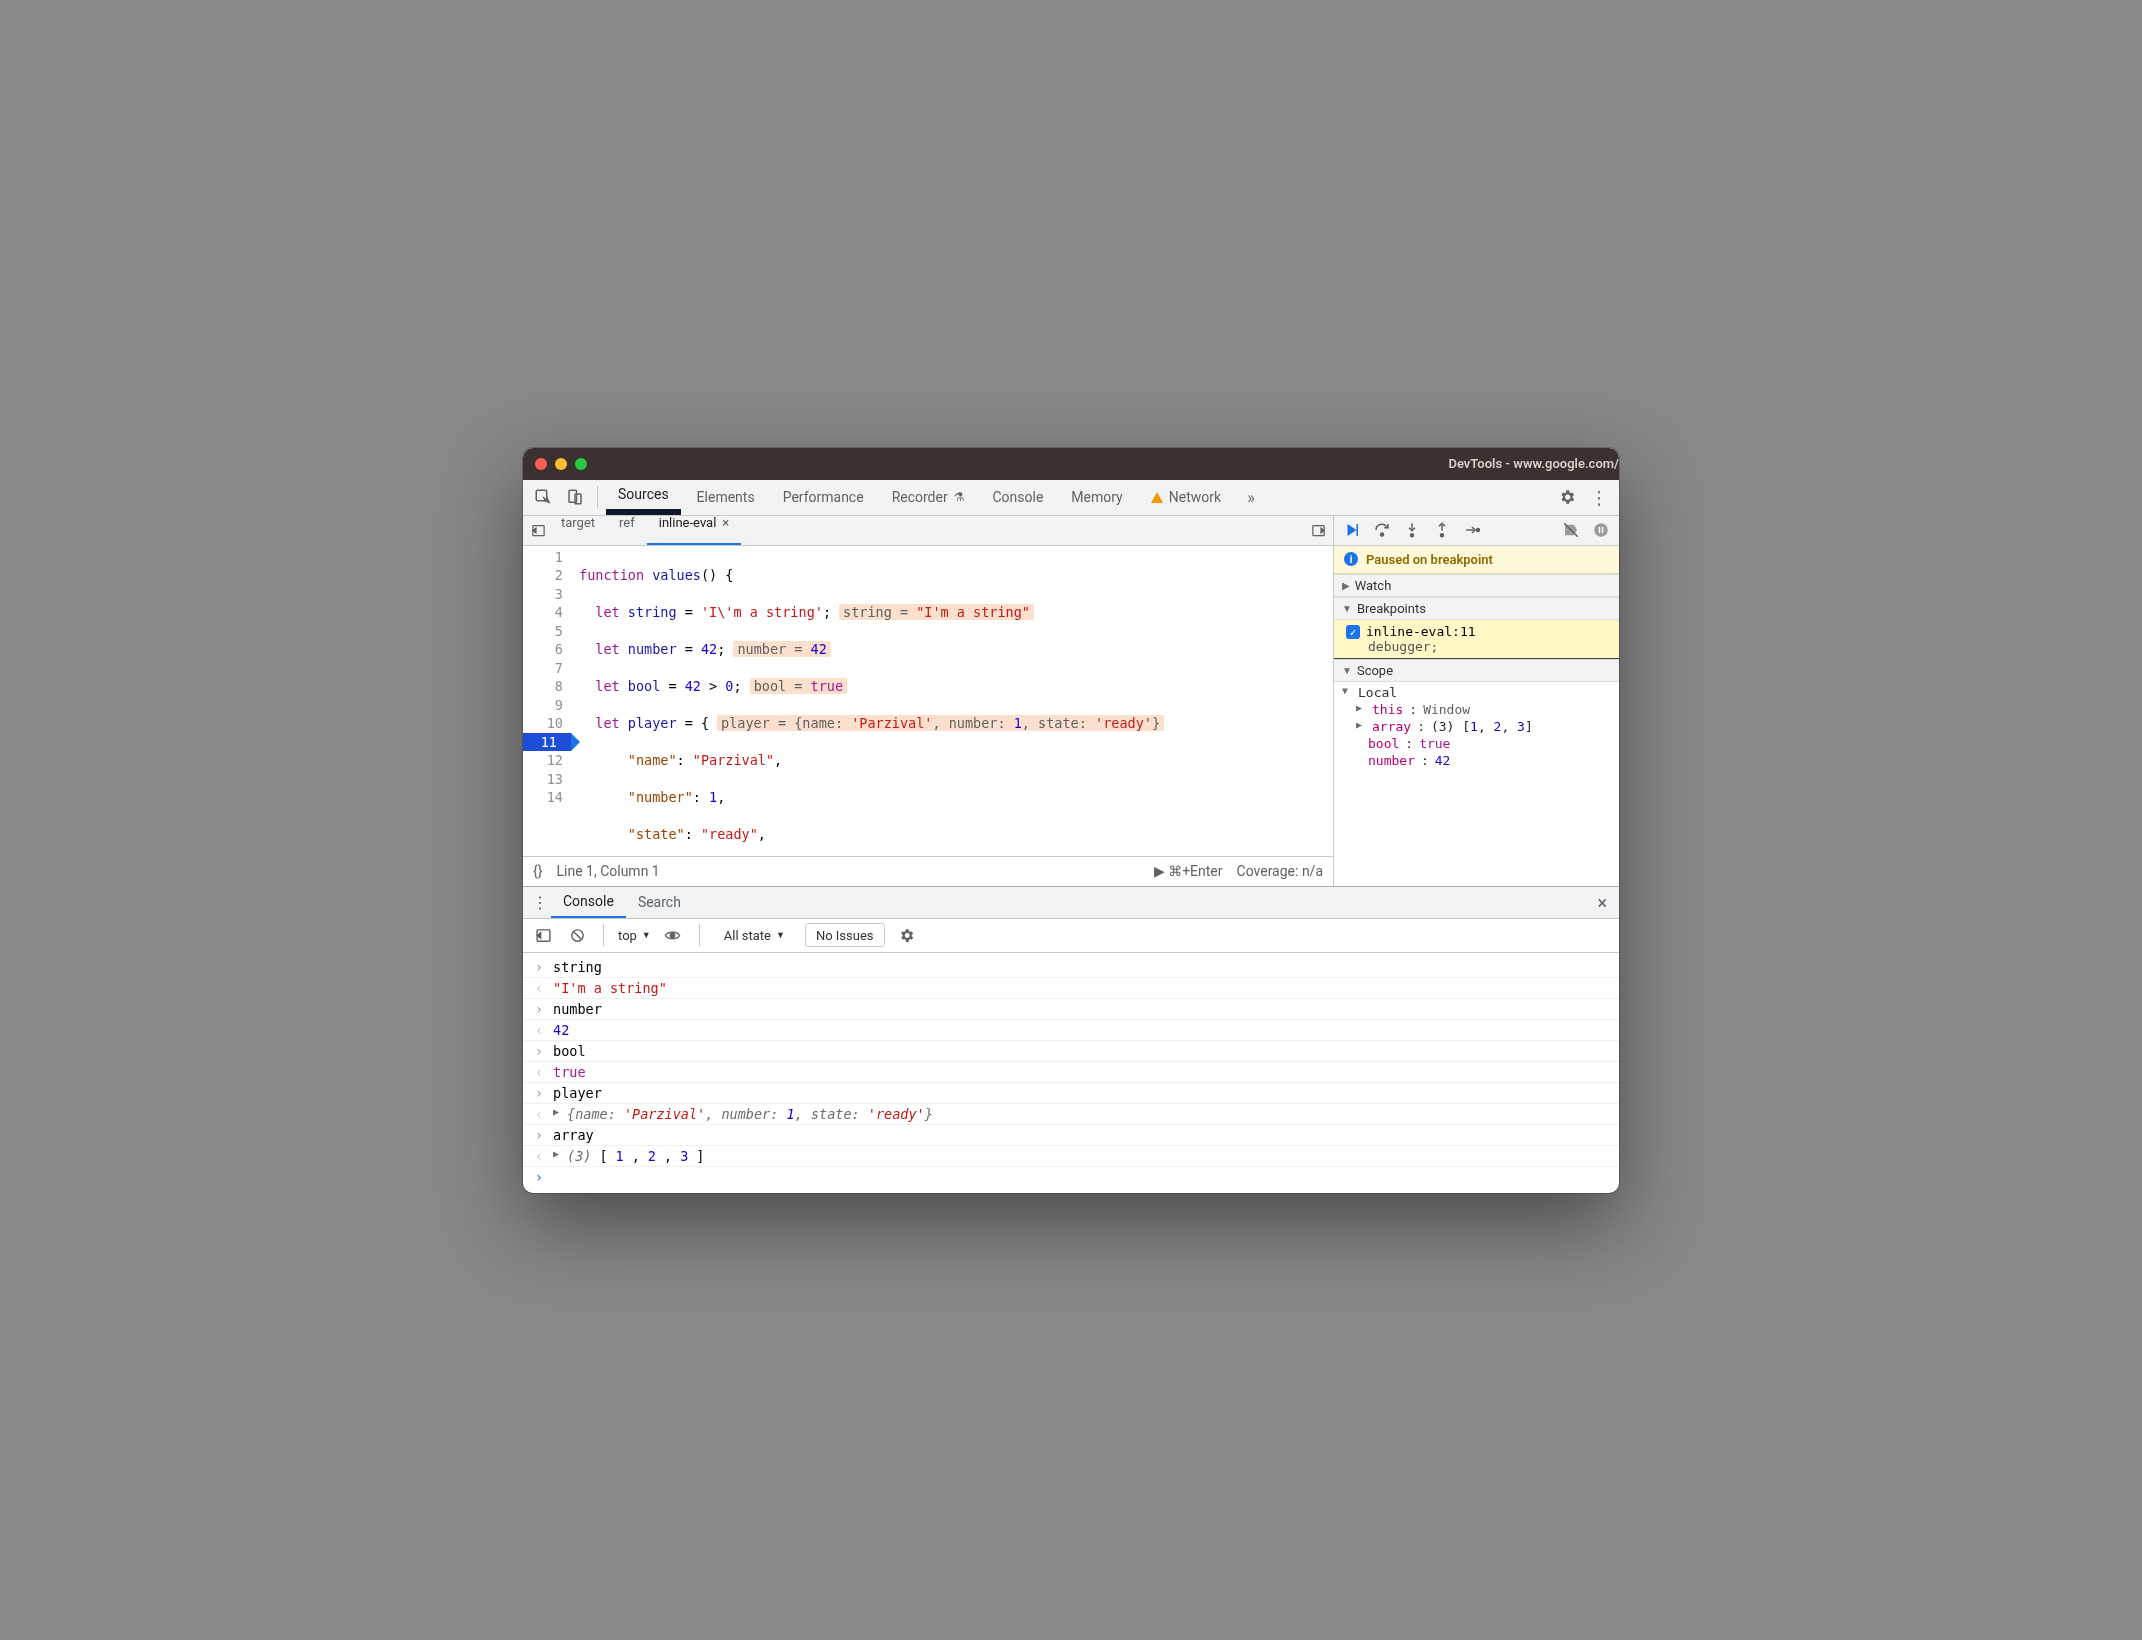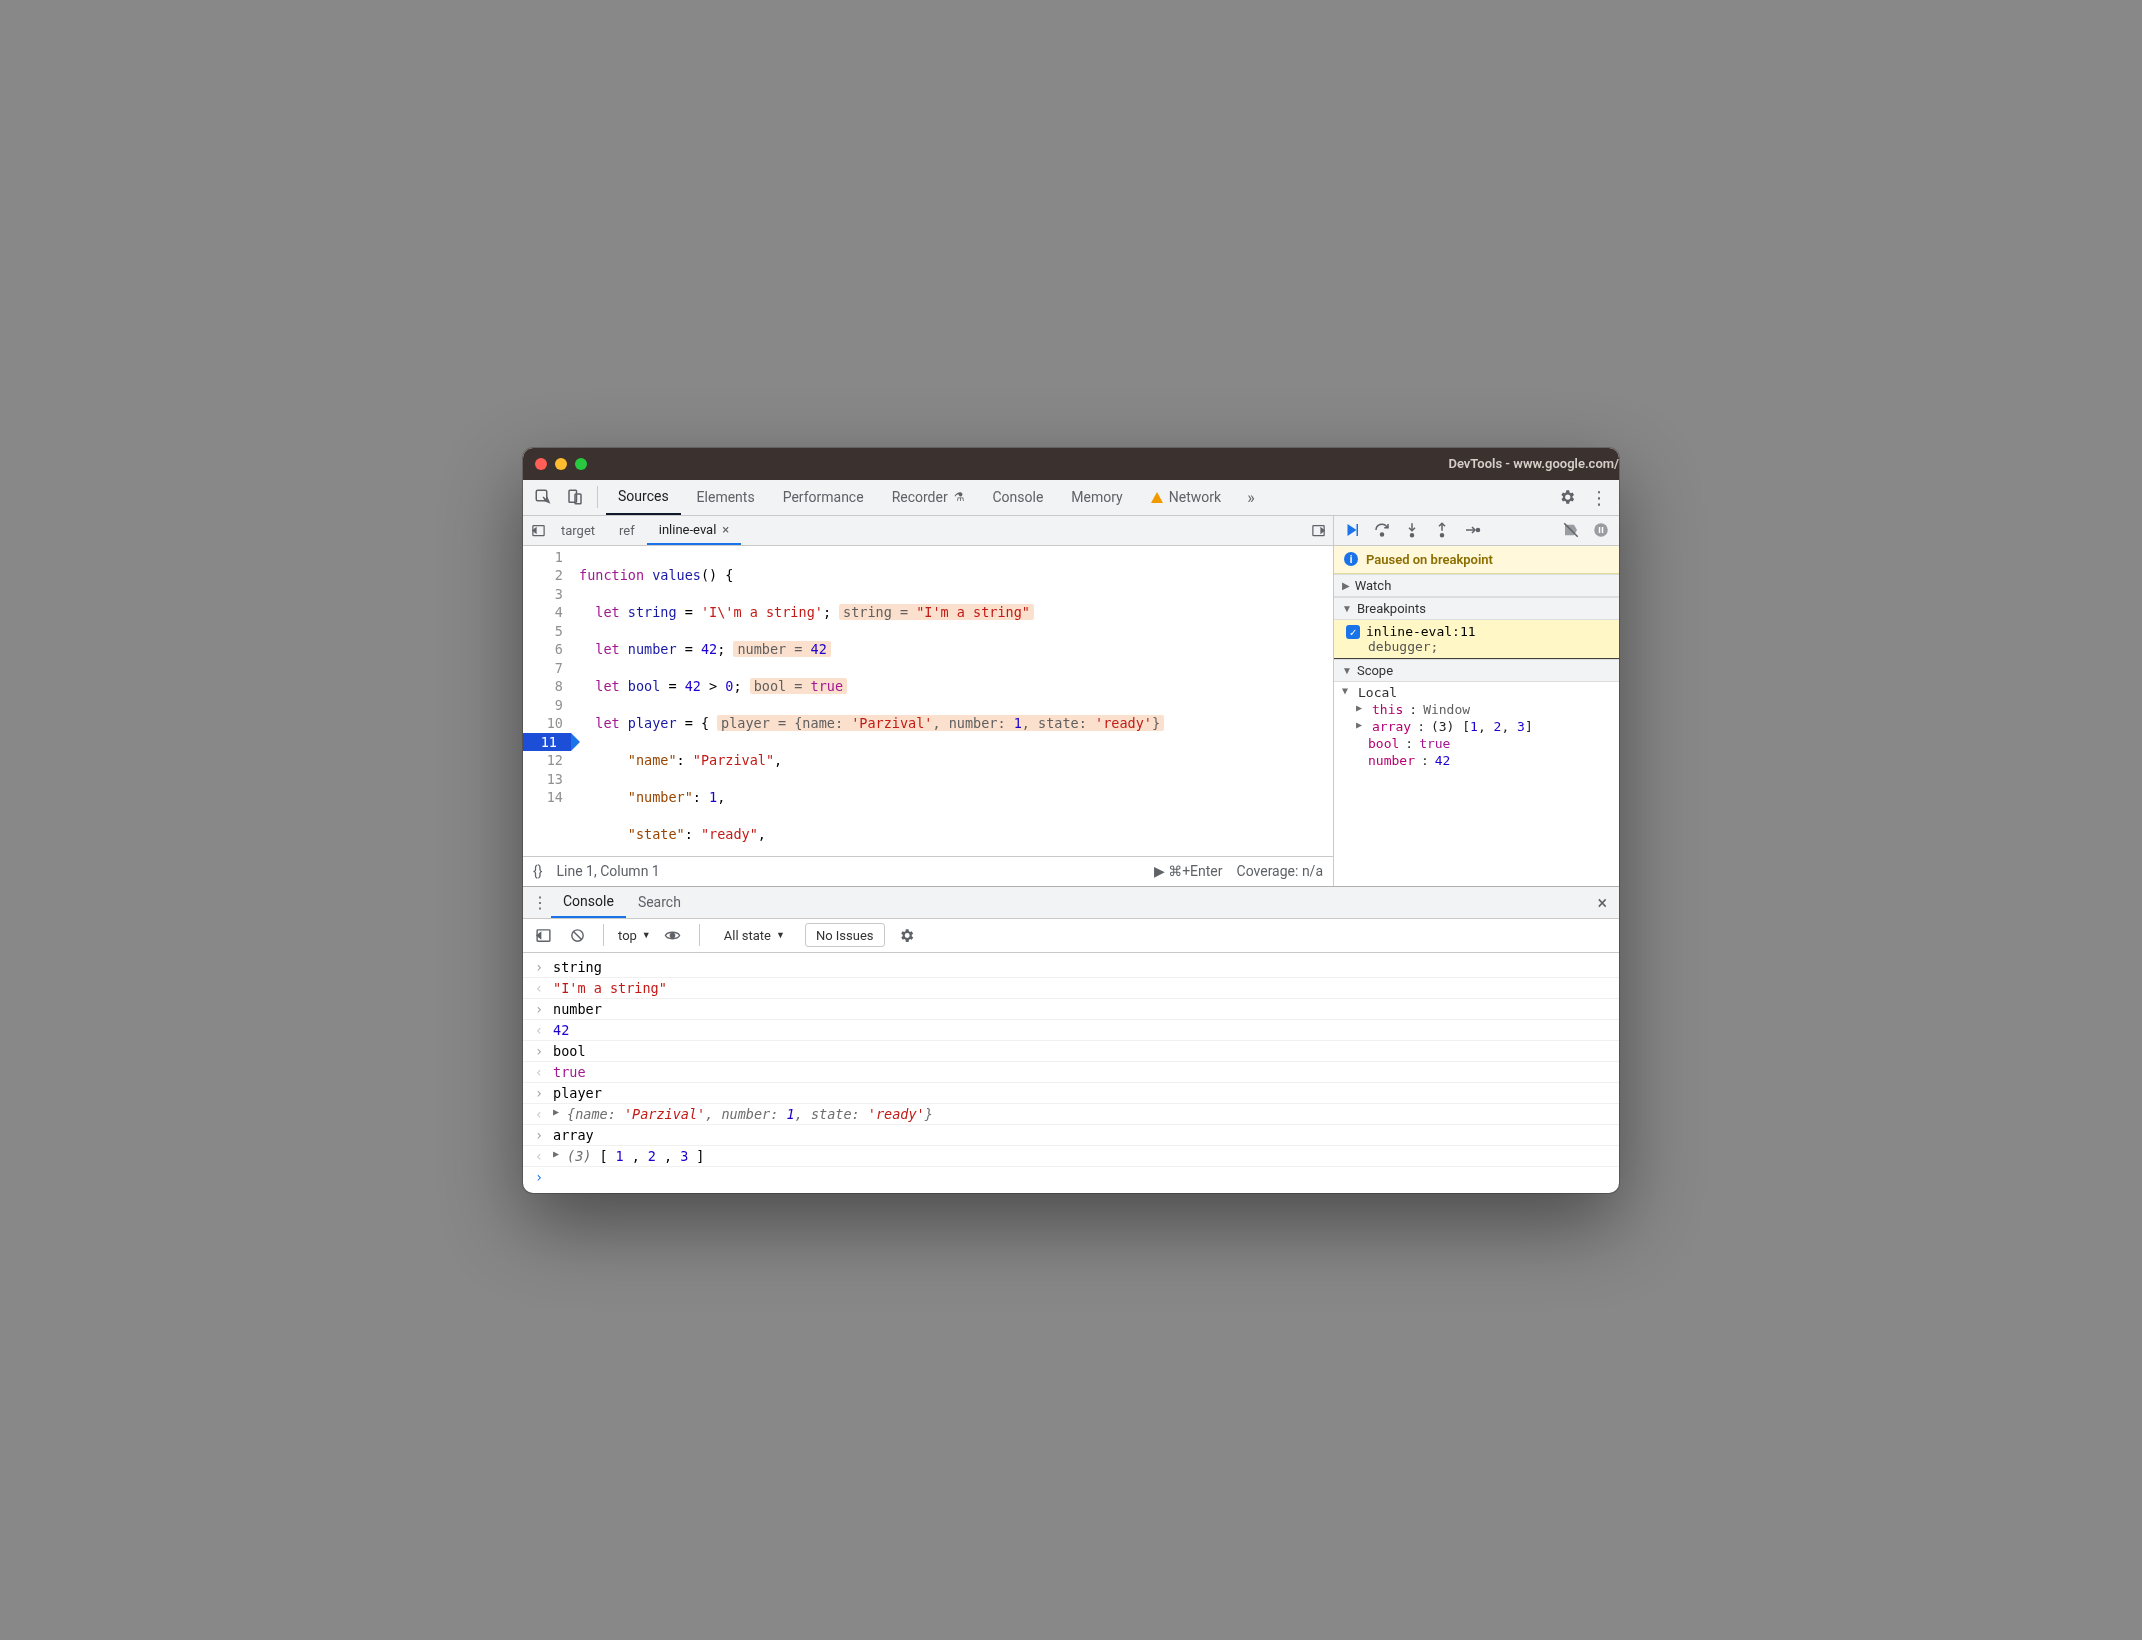--- a/index.html
+++ b/index.html
@@ -48,31 +48,31 @@
   .tool-icon {
     width:28px; height:28px; display:flex; align-items:center; justify-content:center;
     color:#5f6368; cursor:pointer;
   }
   .tool-icon svg { width:18px; height:18px; }
   .vsep { width:1px; height:22px; background:#cac9c8; margin:0 4px;}
   .maintab {
     padding:0 12px; height:36px; display:flex; align-items:center;
     color:#5f6368; cursor:pointer; gap:6px; font-size:14px;
   }
-  .maintab.active { color:#202124; border-bottom:2px solid #0f172a;}
+  .maintab.active { color:#202124; border-bottom:6px solid #0f172a;}
   .warn-triangle {
     width:0;height:0;border-left:6px solid transparent;border-right:6px solid transparent;
     border-bottom:11px solid #f29900; display:inline-block; position:relative;
   }
   
   .filetabs {
     display:flex; align-items:center; height:30px; border-bottom:1px solid #cac9c8;
     background:#f1f3f4; padding:0 4px;
   }
-  .filetabs .ftab { padding:0 12px; height:30px; display:flex; align-items:center; color:#5f6368; gap:6px; cursor:pointer; font-size:13px;}
+  .filetabs .ftab { padding:0 12px; height:30px; display:flex; align-items:flex-start; color:#5f6368; gap:6px; cursor:pointer; font-size:13px;}
   .filetabs .ftab.active { color:#202124; border-bottom:2px solid #1a73e8;}
   .close-x { color:#5f6368; font-size:13px; }
   .filetabs .spacer { flex:1; }
   .sq-icon { width:22px;height:22px;display:flex;align-items:center;justify-content:center;color:#5f6368;}
   .sq-icon svg{width:15px;height:15px;}
 
   
   .mainrow { display:flex; height:310px; }
   .editor {
     flex:1; display:flex; font-family: Menlo, Consolas, monospace; font-size:13.5px;

